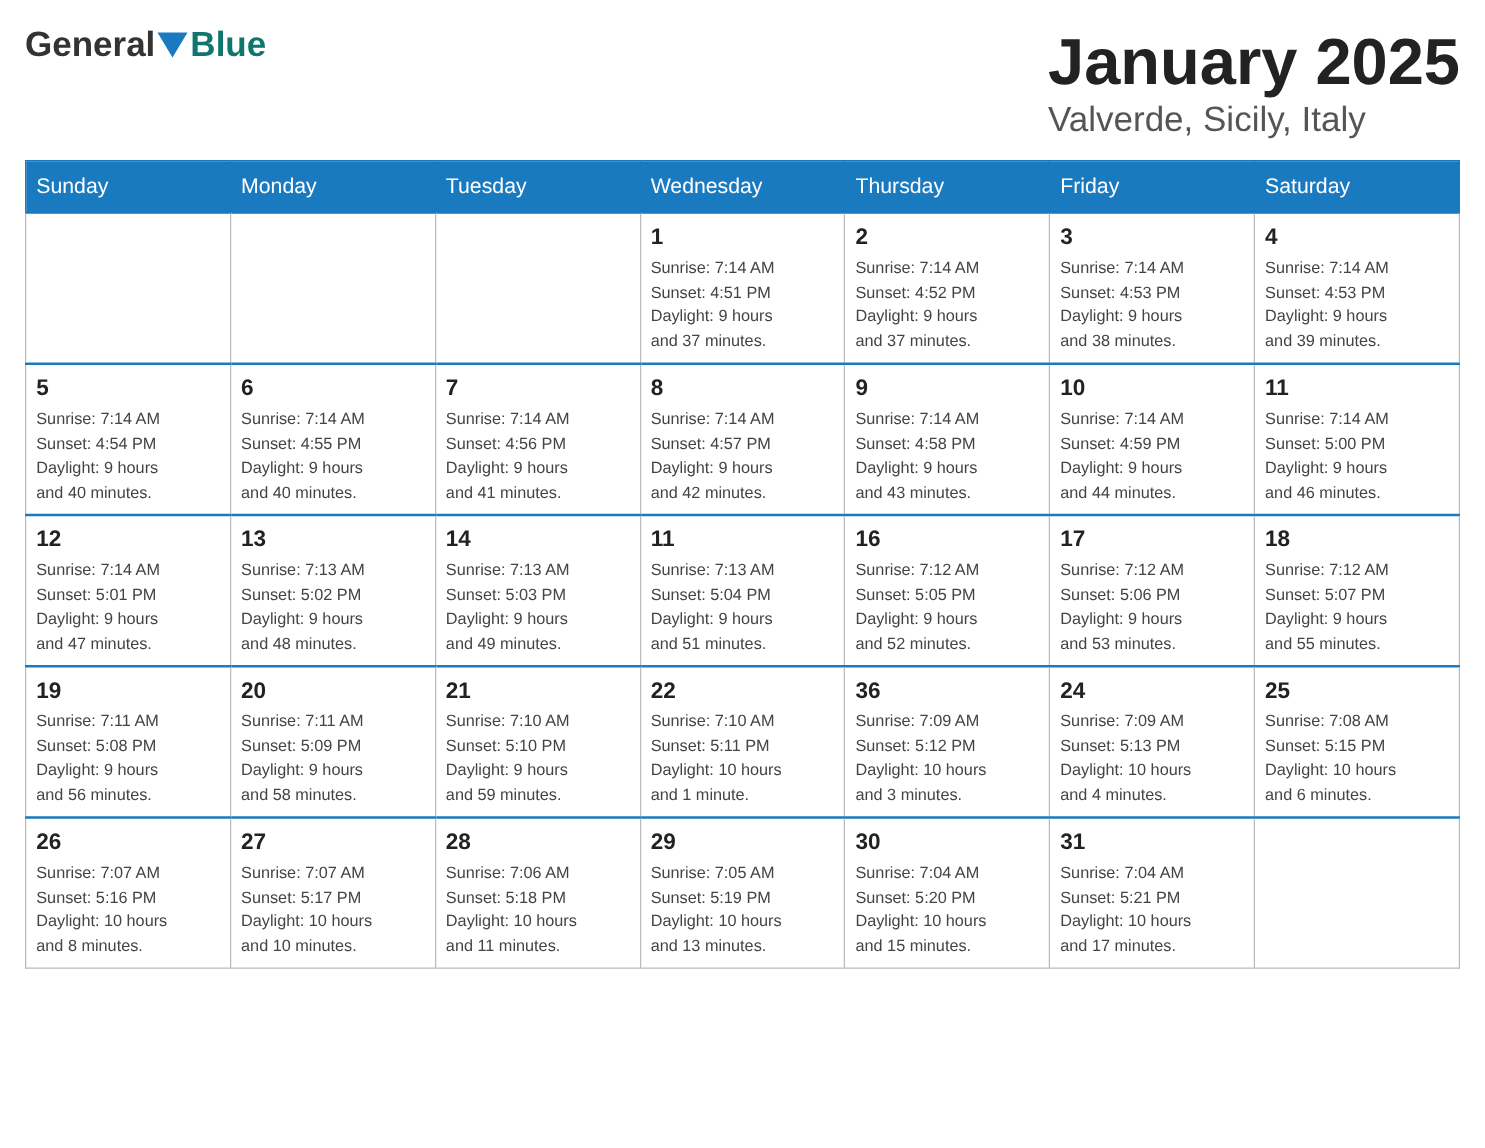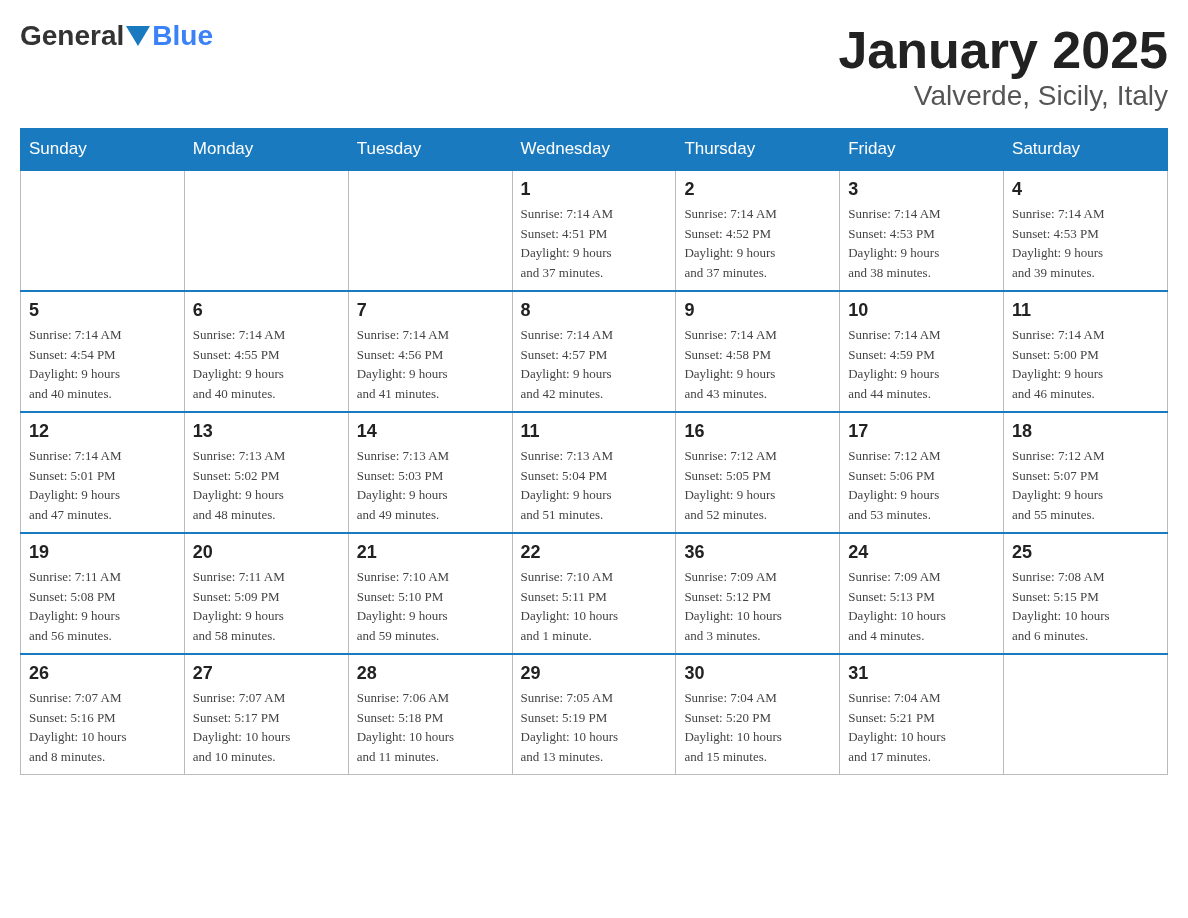--- a/index.html
+++ b/index.html
@@ -33,26 +33,25 @@
       display: inline-block;
       width: 0;
       height: 0;
       border-left: 12px solid transparent;
       border-right: 12px solid transparent;
       border-top: 20px solid #1a7abf;
       margin: 0 2px;
       vertical-align: middle;
     }
     .logo-blue {
-      color: #3b82f6;
+      color: #0f766e;
       font-size: 28px;
       font-weight: bold;
     }
     .title-section {
-      text-align: right;
     }
     .month-title {
       font-size: 52px;
       font-weight: bold;
       color: #222;
     }
     .location {
       font-size: 28px;
       color: #555;
     }
@@ -83,21 +82,20 @@
       font-size: 18px;
       font-weight: bold;
       color: #222;
       margin-bottom: 4px;
       display: block;
     }
     .day-info {
       font-size: 13px;
       color: #444;
       line-height: 1.5;
-      font-family: Liberation Serif, serif;
     }
     .empty-cell {
       background: #fff;
     }
     .week-row td {
       border-top: 2px solid #1a7abf;
     }
   </style>
 </head>
 <body>

